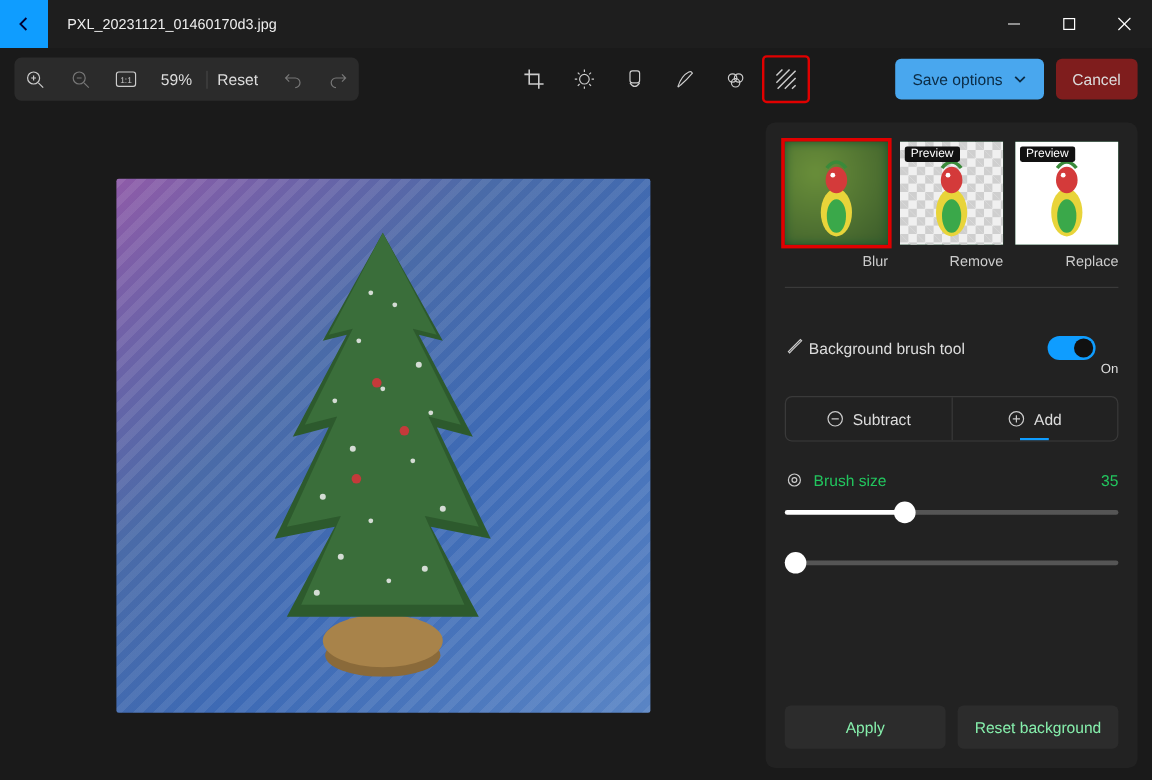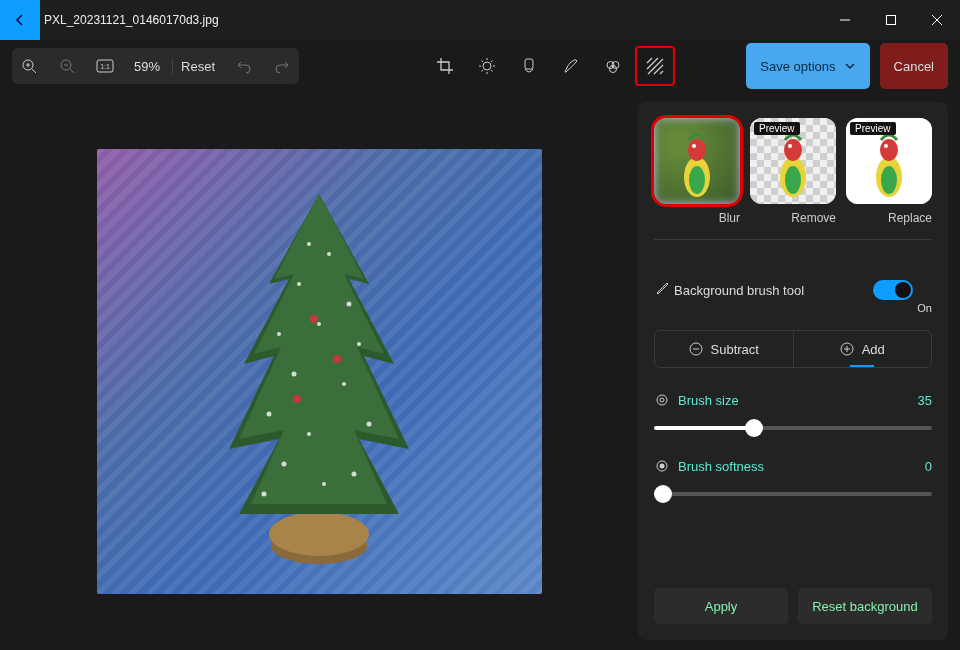--- a/index.html
+++ b/index.html
@@ -1,51 +1,51 @@
 <!DOCTYPE html>
 <html><head>
 <meta charset="utf-8">
 <style>
   * { box-sizing: border-box; margin: 0; padding: 0; font-family: "Segoe UI", Arial, sans-serif; }
   body { width: 960px; height: 650px; background: #1a1a1a; color: #fff; overflow: hidden; }
 
   
   .titlebar { height: 40px; background: #1e1e1e; display: flex; align-items: center; }
   .back-btn { width: 40px; height: 40px; background: #0f9dff; display: flex; align-items: center; justify-content: center; cursor: pointer; }
-  .title { font-size: 12px; padding-left: 4px; color: #eee; }
+  .title { font-size: 12px; padding-left: 16px; color: #eee; }
   .win-controls { margin-left: auto; display: flex; }
   .win-btn { width: 46px; height: 40px; display: flex; align-items: center; justify-content: center; cursor: pointer; }
   .win-btn svg { stroke: #fff; fill: none; }
 
   
   .toolbar { height: 52px; display: flex; align-items: center; padding: 0 12px; gap: 6px; }
   .tb-group { display: flex; align-items: center; background: #2b2b2b; border-radius: 6px; height: 36px; padding: 0 0; gap: 4px; }
   .tb-btn { width: 34px; height: 34px; border-radius: 4px; display: flex; align-items: center; justify-content: center; cursor: pointer; color: #ccc; }
   .tb-text { font-size: 13px; color: #ddd; padding: 0 8px; cursor: default; }
   .tb-reset { font-size: 13px; color: #ddd; padding: 0 8px; cursor: pointer; border-left: 1px solid #444; }
   .tools-center { display: flex; align-items: center; gap: 2px; margin-left: 120px; }
   .tool-btn { width: 40px; height: 40px; display: flex; align-items: center; justify-content: center; cursor: pointer; border-radius: 4px; color: #ccc; }
   .tool-btn.active { outline: 2px solid #e10000; outline-offset: -2px; }
   .tb-actions { margin-left: auto; display: flex; gap: 10px; }
-  .btn { height: 46px; padding: 0 14px; border-radius: 5px; font-size: 13px; display: flex; align-items: center; gap: 8px; cursor: pointer; border: none; }
+  .btn { height: 34px; padding: 0 14px; border-radius: 5px; font-size: 13px; display: flex; align-items: center; gap: 8px; cursor: pointer; border: none; }
   .btn-primary { background: #49a7ee; color: #0b2b44; }
   .btn-secondary { background: #7f1d1d; color: #ddd; }
 
   
   .main { display: flex; height: calc(650px - 40px - 52px); }
   .canvas-area { flex: 1; display: flex; align-items: center; justify-content: center; padding: 20px; }
   .canvas-image { width: 445px; height: 445px; border-radius: 2px; background: linear-gradient(135deg, #8e5ba8 0%, #4a6ba8 35%, #3d6ab5 60%, #5a85c5 100%); position: relative; overflow: hidden; }
   .stripes { position: absolute; inset: 0; background: repeating-linear-gradient(135deg, rgba(255,255,255,0.08) 0 6px, transparent 6px 12px); }
   .tree { position: absolute; left: 50%; bottom: 30px; transform: translateX(-50%); width: 220px; height: 380px; }
 
   
   .panel { width: 310px; background: #222; border-radius: 8px; margin: 10px 12px 10px 0; padding: 16px; display: flex; flex-direction: column; gap: 12px; }
   .bg-options { display: flex; gap: 10px; border-bottom: 1px solid #3a3a3a; padding-bottom: 14px; }
   .bg-opt { flex: 1; text-align: center; cursor: pointer; position: relative; }
-  .thumb { width: 100%; height: 86px; border-radius: 12px; background: #c4b5fd; position: relative; overflow: hidden; }
+  .thumb { width: 100%; height: 86px; border-radius: 0; background: #14532d; position: relative; overflow: hidden; }
   .bg-opt.selected .thumb { outline: 3px solid #e10000; }
   .bg-opt .lbl { font-size: 12px; color: #ccc; margin-top: 7px; display: block; text-align: right; }
   .preview-tag { position: absolute; top: 4px; left: 4px; background: #111; color: #fff; font-size: 10px; padding: 1px 5px; border-radius: 2px; z-index: 3; }
 
   
   .parrot { position: absolute; left: 50%; bottom: 6px; transform: translateX(-50%); width: 40px; height: 66px; z-index: 2; }
   .thumb-blur-bg { position: absolute; inset: 0; background: radial-gradient(circle at 30% 30%, #6a8f3a, #3a5a2a); filter: blur(4px); }
   .thumb-checker { position: absolute; inset: 0; background:
     linear-gradient(45deg,#cfcfcf 25%,transparent 25%,transparent 75%,#cfcfcf 75%),
     linear-gradient(45deg,#cfcfcf 25%,#f0f0f0 25%,#f0f0f0 75%,#cfcfcf 75%);
@@ -57,21 +57,21 @@
   .toggle { margin-left: auto; width: 40px; height: 20px; border-radius: 10px; background: #0f9dff; position: relative; cursor: pointer; }
   .toggle .knob { position: absolute; right: 2px; top: 2px; width: 16px; height: 16px; background: #111; border-radius: 50%; }
   .toggle-label { font-size: 11px; color: #ddd; margin-top: 36px; }
 
   .sub-tabs { display: flex; border: 1px solid #3a3a3a; border-radius: 6px; overflow: hidden; height: 38px; margin-top: 4px;}
   .sub-tab { flex: 1; display: flex; align-items: center; justify-content: center; gap: 8px; font-size: 13px; cursor: pointer; color: #ddd; position: relative;}
   .sub-tab:first-child { border-right: 1px solid #3a3a3a;}
   .sub-tab.active::after { content: ""; position: absolute; bottom: 0; height: 2px; width: 24px; background: #0f9dff; }
 
   .slider-container { margin-top: 12px; }
-  .slider-row { display: flex; align-items: center; justify-content: space-between; font-size: 13px; color: #5eead4; margin-bottom: 8px; gap: 8px;}
+  .slider-row { display: flex; align-items: center; justify-content: space-between; font-size: 13px; color: #22c55e; margin-bottom: 8px; gap: 8px;}
   .slider-row .icon { width: 16px; height: 16px; display: inline-flex; align-items: center; justify-content: center;}
   .slider { width: 100%; -webkit-appearance: none; height: 4px; border-radius: 2px; background: linear-gradient(to right, #fff var(--p,0%), #555 var(--p,0%)); cursor: pointer;}
   .slider::-webkit-slider-thumb { -webkit-appearance: none; width: 18px; height: 18px; border-radius: 50%; background: #fff; }
   .slider::-moz-range-thumb { width: 18px; height: 18px; border-radius: 50%; background: #fff; border:none;}
 
   .panel-actions { display: flex; gap: 10px; margin-top: auto; }
   .action-btn { flex: 1; height: 36px; border-radius: 5px; background: #2c2c2c; color: #86efac; font-size: 13px; border: none; cursor: not-allowed; }
 
 </style>
 </head>
@@ -324,30 +324,20 @@
               <circle cx="7" cy="7" r="2" stroke="#ccc" fill="none"></circle>
             </svg>
           </span>
         <span style="flex:1">Brush size</span>
         <span>35</span>
       </div>
       <input type="range" class="slider" style="--p: 35%;" value="35">
     </div>
 
     <div class="slider-container">
-      <div class="slider-row">
-        <span class="icon">
-            <svg width="14" height="14">
-              <circle cx="7" cy="7" r="5" stroke="#ccc" fill="none"></circle>
-              <circle cx="7" cy="7" r="2.5" fill="#ccc"></circle>
-            </svg>
-          </span>
-        <span style="flex:1">Brush softness</span>
-        <span>0</span>
-      </div>
       <input type="range" class="slider" style="--p: 0%;" value="0">
     </div>
 
     <div class="panel-actions">
       <button class="action-btn">Apply</button>
       <button class="action-btn">Reset background</button>
     </div>
   </div>
 </div>
 

